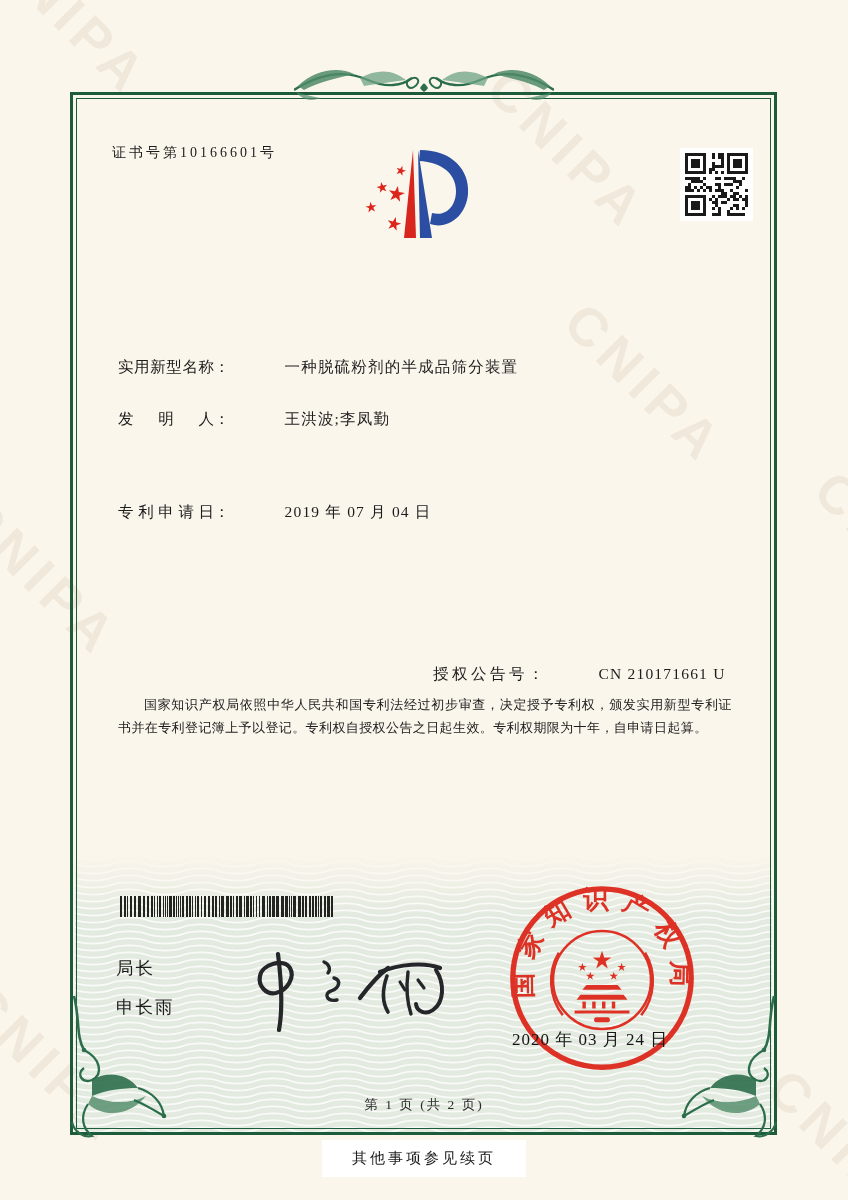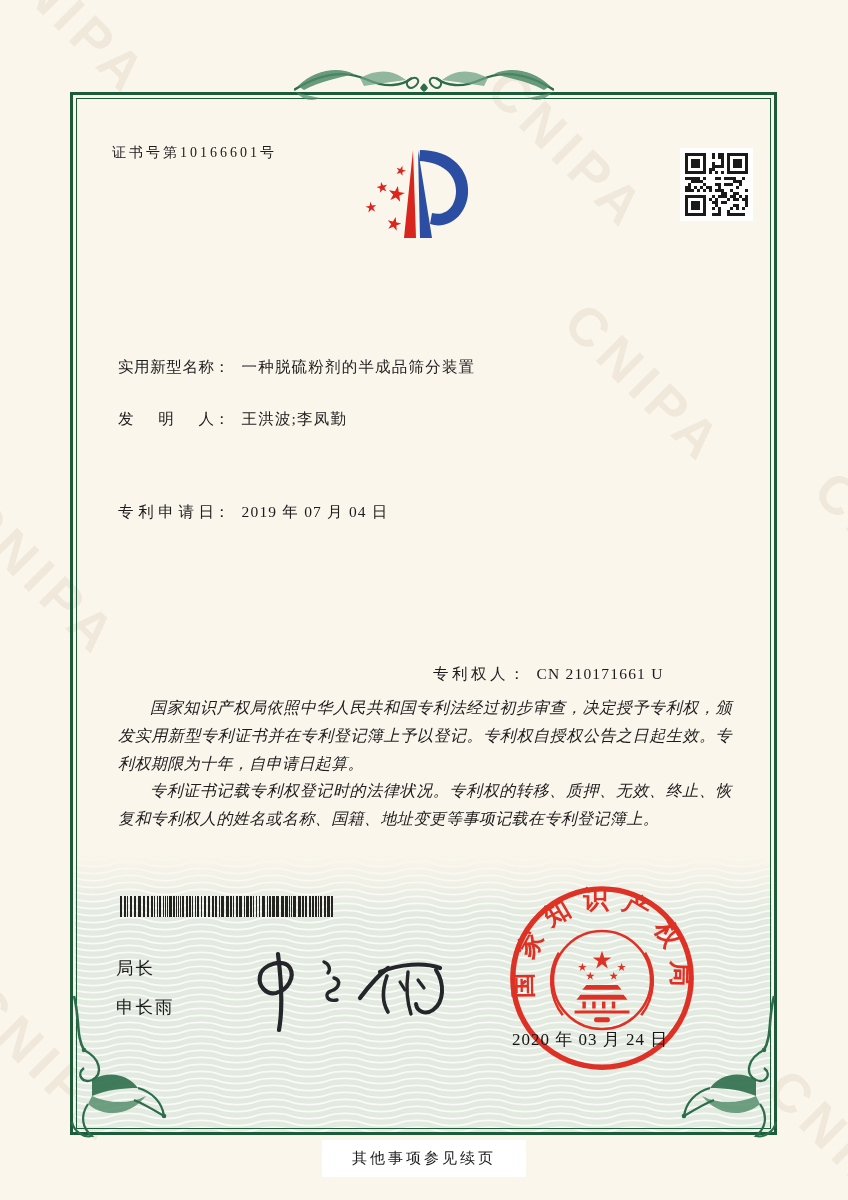--- a/index.html
+++ b/index.html
@@ -22,25 +22,25 @@
   
   .cert-no{position:absolute;z-index:5;left:100px;top:144px;font-size:14px;letter-spacing:3px;margin-left:12px;}
   .logo{position:absolute;z-index:5;left:352px;top:134px;width:130px;height:120px;}
   .logo .star{position:absolute;color:#dd251b;line-height:1;}
   .qr{position:absolute;z-index:5;left:680px;top:148px;background:#fff;padding:5px;line-height:0;}
   .title{position:absolute;z-index:5;left:0;top:254px;width:100%;text-align:center;
          font-size:41px;font-weight:700;letter-spacing:13px;text-indent:13px;}
   .field{position:absolute;z-index:5;left:118px;font-size:15.5px;white-space:nowrap;}
   .f-label{display:inline-block;width:96px;text-align:justify;text-align-last:justify;}
   .f-colon{margin-right:12px;}
-  .f-value{letter-spacing:1.2px;}
+  .f-value{letter-spacing:1.2px;margin-left:43px;}
   .grant-no{position:absolute;z-index:5;left:433px;top:664px;font-size:15.5px;white-space:nowrap;}
   .g-label{letter-spacing:3.5px;}
-  .body-text{position:absolute;z-index:5;left:118px;top:694px;width:614px;font-size:16px;
-             line-height:1.74;text-align:justify;font-style:italic;}
+  .body-text{position:absolute;z-index:5;left:118px;top:694px;width:614px;font-size:13px;
+             line-height:1.74;text-align:justify;}
   .body-text p{margin:0;text-indent:2em;letter-spacing:0.4px;}
   .barcode{position:absolute;z-index:5;left:120px;top:896px;width:218px;height:21px;
            display:flex;align-items:stretch;}
   .director-label{position:absolute;z-index:5;left:116px;top:956px;font-size:17.5px;letter-spacing:2px;}
   .director-name{position:absolute;z-index:5;left:116px;top:995px;font-size:17.5px;letter-spacing:2px;}
   .sig{position:absolute;z-index:5;left:238px;top:924px;}
   .seal{position:absolute;z-index:6;left:504px;top:878px;opacity:.93;}
   .seal-date{position:absolute;z-index:7;left:512px;top:1028px;font-size:17px;letter-spacing:1px;color:#151515;}
   .page-info{position:absolute;z-index:5;left:0;top:1096px;width:100%;text-align:center;
              font-size:13.5px;letter-spacing:2px;color:#2a2a2a;}
@@ -382,26 +382,25 @@
     <span class="f-label">实用新型名称</span><span class="f-colon">：</span><span class="f-value">一种脱硫粉剂的半成品筛分装置</span>
   </div>
   <div class="field" style="top:409px">
     <span class="f-label">发明人</span><span class="f-colon">：</span><span class="f-value">王洪波;李凤勤</span>
   </div>
   <div class="field" style="top:502px">
     <span class="f-label">专利申请日</span><span class="f-colon">：</span><span class="f-value">2019 年 07 月 04 日</span>
   </div>
 
   <div class="grant-no">
-    <span class="g-label">专利权人</span><span class="f-colon">：</span><span class="f-value">CN 210171661 U</span>
+    <span class="g-label">授权公告号</span><span class="f-colon">：</span><span class="f-value">CN 210171661 U</span>
   </div>
 
   <div class="body-text">
     <p>国家知识产权局依照中华人民共和国专利法经过初步审查，决定授予专利权，颁发实用新型专利证书并在专利登记簿上予以登记。专利权自授权公告之日起生效。专利权期限为十年，自申请日起算。</p>
-    <p>专利证书记载专利权登记时的法律状况。专利权的转移、质押、无效、终止、恢复和专利权人的姓名或名称、国籍、地址变更等事项记载在专利登记簿上。</p>
   </div>
 
   <div class="barcode" id="barcode">
       <div style="width:2px;background:#23231f"></div>
       <div style="width:2px"></div>
       <div style="width:2px;background:#23231f"></div>
       <div style="width:1px"></div>
       <div style="width:1px;background:#23231f"></div>
       <div style="width:2px"></div>
       <div style="width:2px;background:#23231f"></div>
@@ -569,15 +568,16 @@
       <rect x="100" y="126" width="3.5" height="7"></rect>
       <rect x="110" y="126" width="3.5" height="7"></rect>
       <path d="M72,135 L128,135 L128,138 L72,138 Z"></path>
       <path d="M60,140 C46,122 44,96 56,76" fill="none" stroke="#dd2417" stroke-width="2.6"></path>
       <path d="M140,140 C154,122 156,96 144,76" fill="none" stroke="#dd2417" stroke-width="2.6"></path>
       <rect x="92" y="142" width="16" height="5" rx="2"></rect>
     </g>
   </svg>
   <div class="seal-date">2020 年 03 月 24 日</div>
 
+  <div class="page-info">第 1 页 (共 2 页)</div>
   <div class="foot-note">其他事项参见续页</div>
 
 </div>
 
 </body></html>

